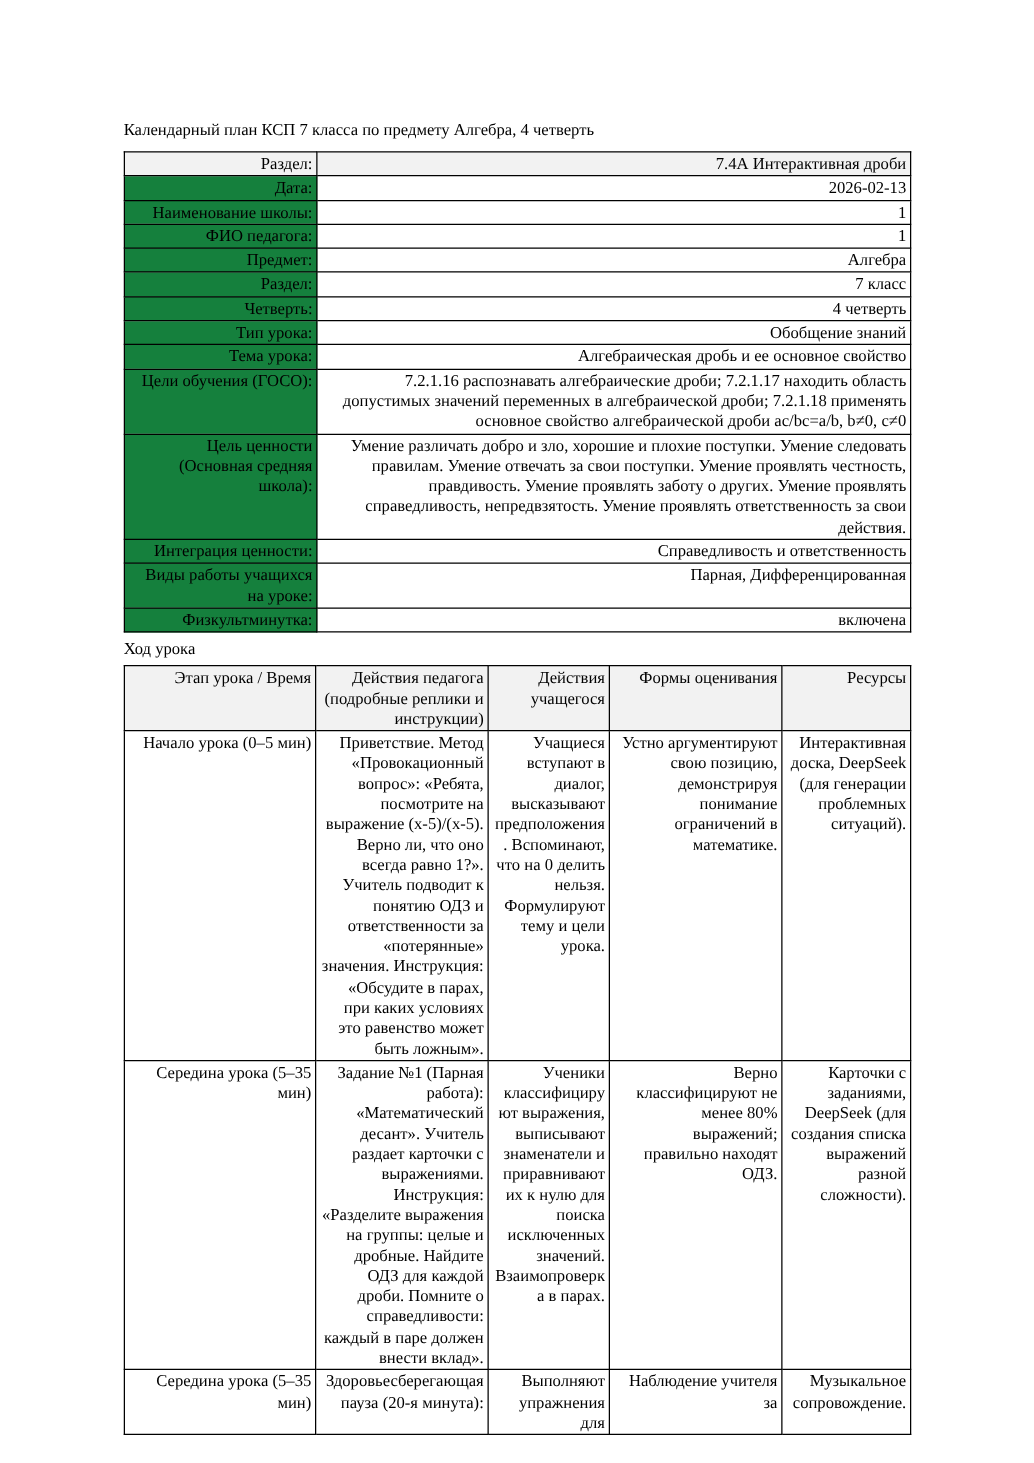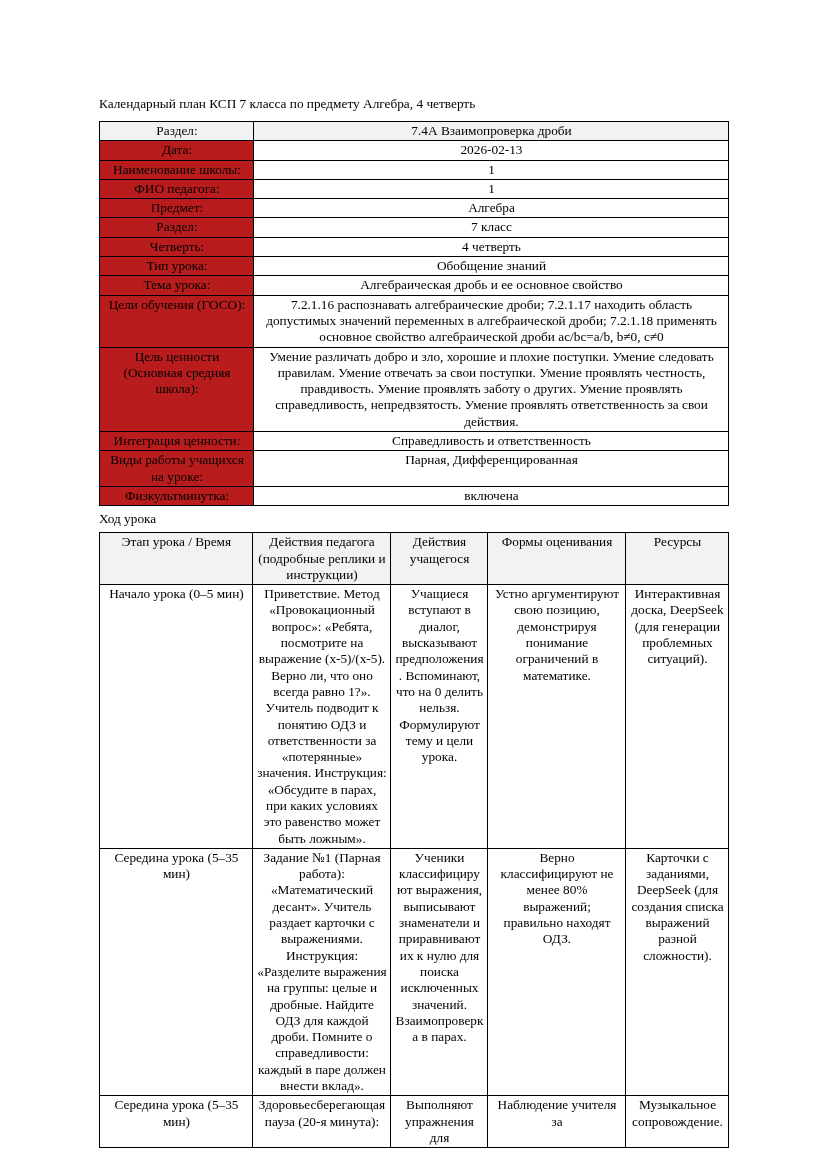--- a/index.html
+++ b/index.html
@@ -37,29 +37,29 @@
     margin: 0;
   }
   table.doc-table td,
   table.doc-table th {
     border: 1px solid #000000;
     vertical-align: top;
     padding: 1px 3px 1px 4px;
     font-size: 13.3px;
     line-height: 16.3px;
     font-weight: normal;
-    text-align: center;
+    text-align: right;
     word-wrap: break-word;
     overflow-wrap: break-word;
     hyphens: none;
   }
   
   table.info-table td.lbl {
     width: 154px;
-    background: #b91c1c;
+    background: #15803d;
   }
   table.info-table td.val {
     background: #ffffff;
   }
   table.info-table tr.first-row td.lbl,
   table.info-table tr.first-row td.val {
     background: #f2f2f2;
   }
   
   .section-label {
@@ -87,21 +87,21 @@
   <p class="doc-title">Календарный план КСП 7 класса по предмету Алгебра, 4 четверть</p>
 
   <table class="doc-table info-table">
     <colgroup>
         <col style="width:154px">
         <col style="width:475px">
       </colgroup>
     <tbody>
         <tr class="first-row">
           <td class="lbl">Раздел:</td>
-          <td class="val">7.4А Взаимопроверка дроби</td>
+          <td class="val">7.4А Интерактивная дроби</td>
         </tr>
         <tr>
           <td class="lbl">Дата:</td>
           <td class="val">2026-02-13</td>
         </tr>
         <tr>
           <td class="lbl">Наименование школы:</td>
           <td class="val">1</td>
         </tr>
         <tr>

